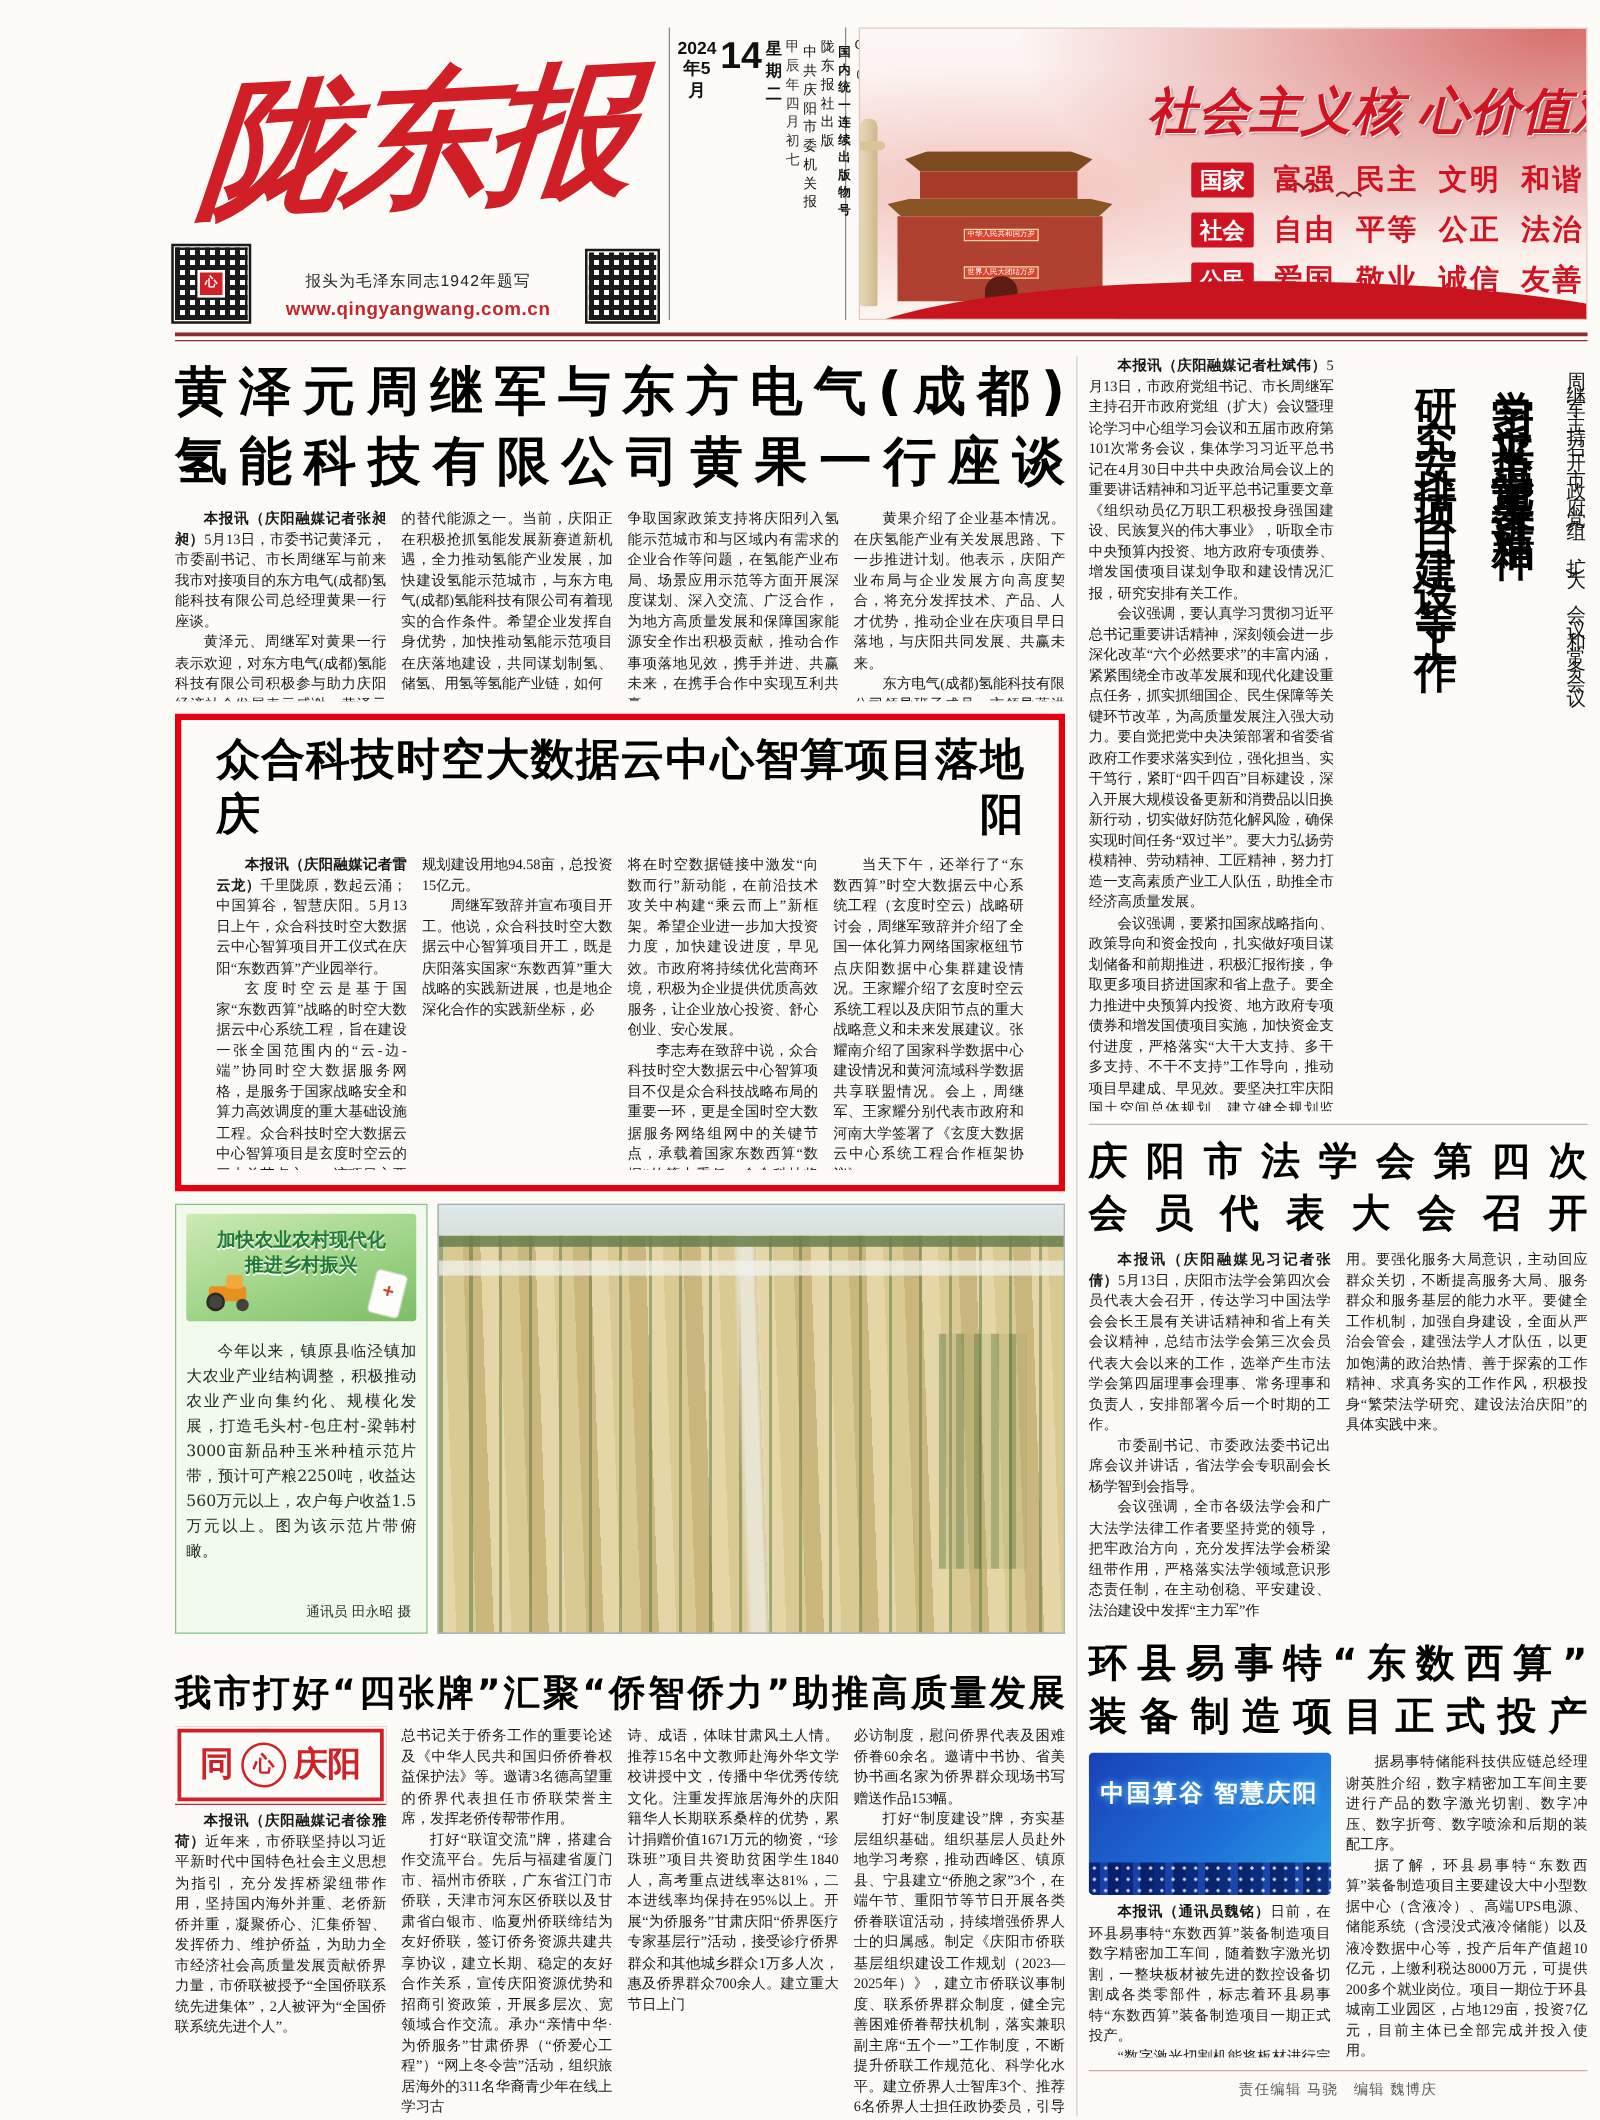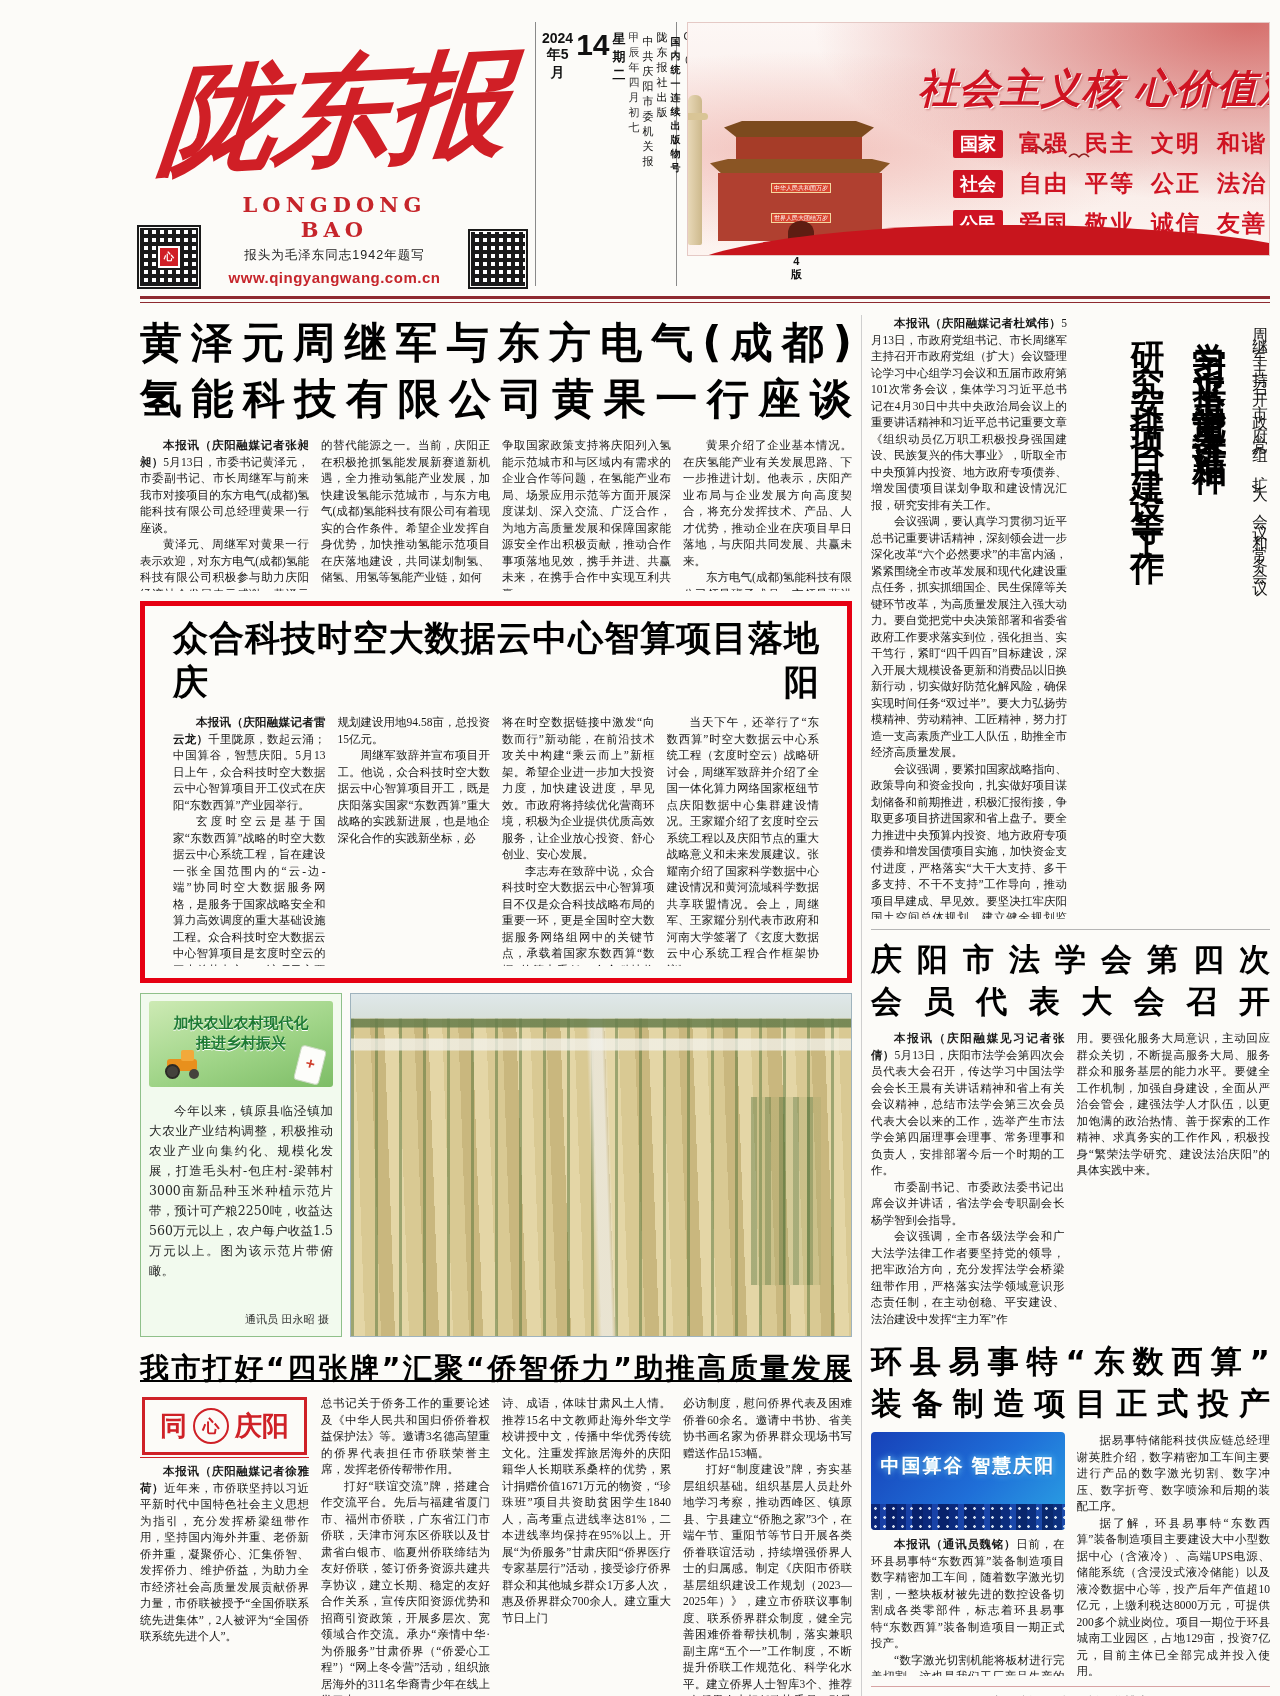--- a/index.html
+++ b/index.html
@@ -141,21 +141,21 @@
   .vtext{writing-mode:vertical-rl;height:100%;white-space:nowrap;}
   .vt-big{font-family:"DejaVu Sans",sans-serif;font-weight:900;font-size:34px;color:#000;}
   .vt-sp1{letter-spacing:9px;}
   .vt-sp2{letter-spacing:21px;}
   .vt-kicker{font-size:15.5px;letter-spacing:11px;color:#111;font-weight:500;}
 
   .sect-rule{border-top:1px solid #b5b5b5;margin:10px 0 8px;}
   .lawbody{height:300px;margin-top:8px;}
   .huan{margin-top:10px;}
   .huanbody{height:244px;margin-top:8px;}
-  .bluecard{height:98px;border-radius:4px;position:relative;overflow:hidden;margin-bottom:6px;
+  .bluecard{height:114px;border-radius:4px;position:relative;overflow:hidden;margin-bottom:6px;
       background:linear-gradient(135deg,#1741b8 0%,#1f6fd8 55%,#2ba4e4 100%);}
   .bluecard .txt{position:relative;z-index:2;text-align:center;color:#fff;font-weight:900;font-size:19px;
       letter-spacing:2px;padding-top:26px;text-shadow:0 0 6px #7fe4ff,0 1px 2px #05329a;}
   .skyline{position:absolute;left:0;right:0;bottom:0;height:26px;z-index:1;opacity:.9;
       background-image:radial-gradient(circle,rgba(255,255,255,.9) 1px,transparent 1.6px),
         repeating-linear-gradient(90deg,rgba(8,30,110,.95) 0 9px,rgba(25,60,160,.95) 9px 15px,rgba(5,22,90,.95) 15px 26px);
       background-size:9px 9px,auto;}
   .credits{margin-top:10px;border-top:1px solid #d8a3a3;padding-top:7px;text-align:center;
       font-size:11.5px;color:#5a5a5a;letter-spacing:1px;}
 </style>
@@ -167,21 +167,20 @@
 
     <div class="header">
 
       <div class="masthead">
         <div class="logo">陇东报</div>
         <div class="mast-bottom">
           <div class="qr">
             <span class="badge">心</span>
           </div>
           <div class="mast-text">
-            <div class="latin">LONGDONG  BAO</div>
             <div class="inscription">报头为毛泽东同志1942年题写</div>
             <div class="website">www.qingyangwang.com.cn</div>
           </div>
           <div class="qr small"></div>
         </div>
       </div>
 
       <div class="issuecol">
         <div class="month">2024年5月</div>
         <div class="day">14</div>
@@ -310,21 +309,21 @@
             <div class="gb-body">
               <p class="para">今年以来，镇原县临泾镇加大农业产业结构调整，积极推动农业产业向集约化、规模化发展，打造毛头村-包庄村-梁韩村3000亩新品种玉米种植示范片带，预计可产粮2250吨，收益达560万元以上，农户每户收益1.5万元以上。图为该示范片带俯瞰。</p>
             </div>
             <div class="gb-credit">通讯员 田永昭 摄</div>
           </div>
           <div class="photo">
             <div class="patch"></div>
           </div>
         </div>
 
-        <div class="hl hl-qiao" style="margin-top:12px;text-decoration:underline;">我市打好“四张牌”汇聚“侨智侨力”助推高质量发展</div>
+        <div class="hl hl-qiao" style="margin-top:28px;">我市打好“四张牌”汇聚“侨智侨力”助推高质量发展</div>
         <div class="cols qiaobody">
           <div class="bodycol">
             <div class="tongxin">
               <span>同</span>
               <span class="heartchar">心</span>
               <span>庆阳</span>
             </div>
             <div>
                 <p class="para"><b>本报讯（庆阳融媒记者徐雅荷）</b>近年来，市侨联坚持以习近平新时代中国特色社会主义思想为指引，充分发挥桥梁纽带作用，坚持国内海外并重、老侨新侨并重，凝聚侨心、汇集侨智、发挥侨力、维护侨益，为助力全市经济社会高质量发展贡献侨界力量，市侨联被授予“全国侨联系统先进集体”，2人被评为“全国侨联系统先进个人”。</p>
               </div>

